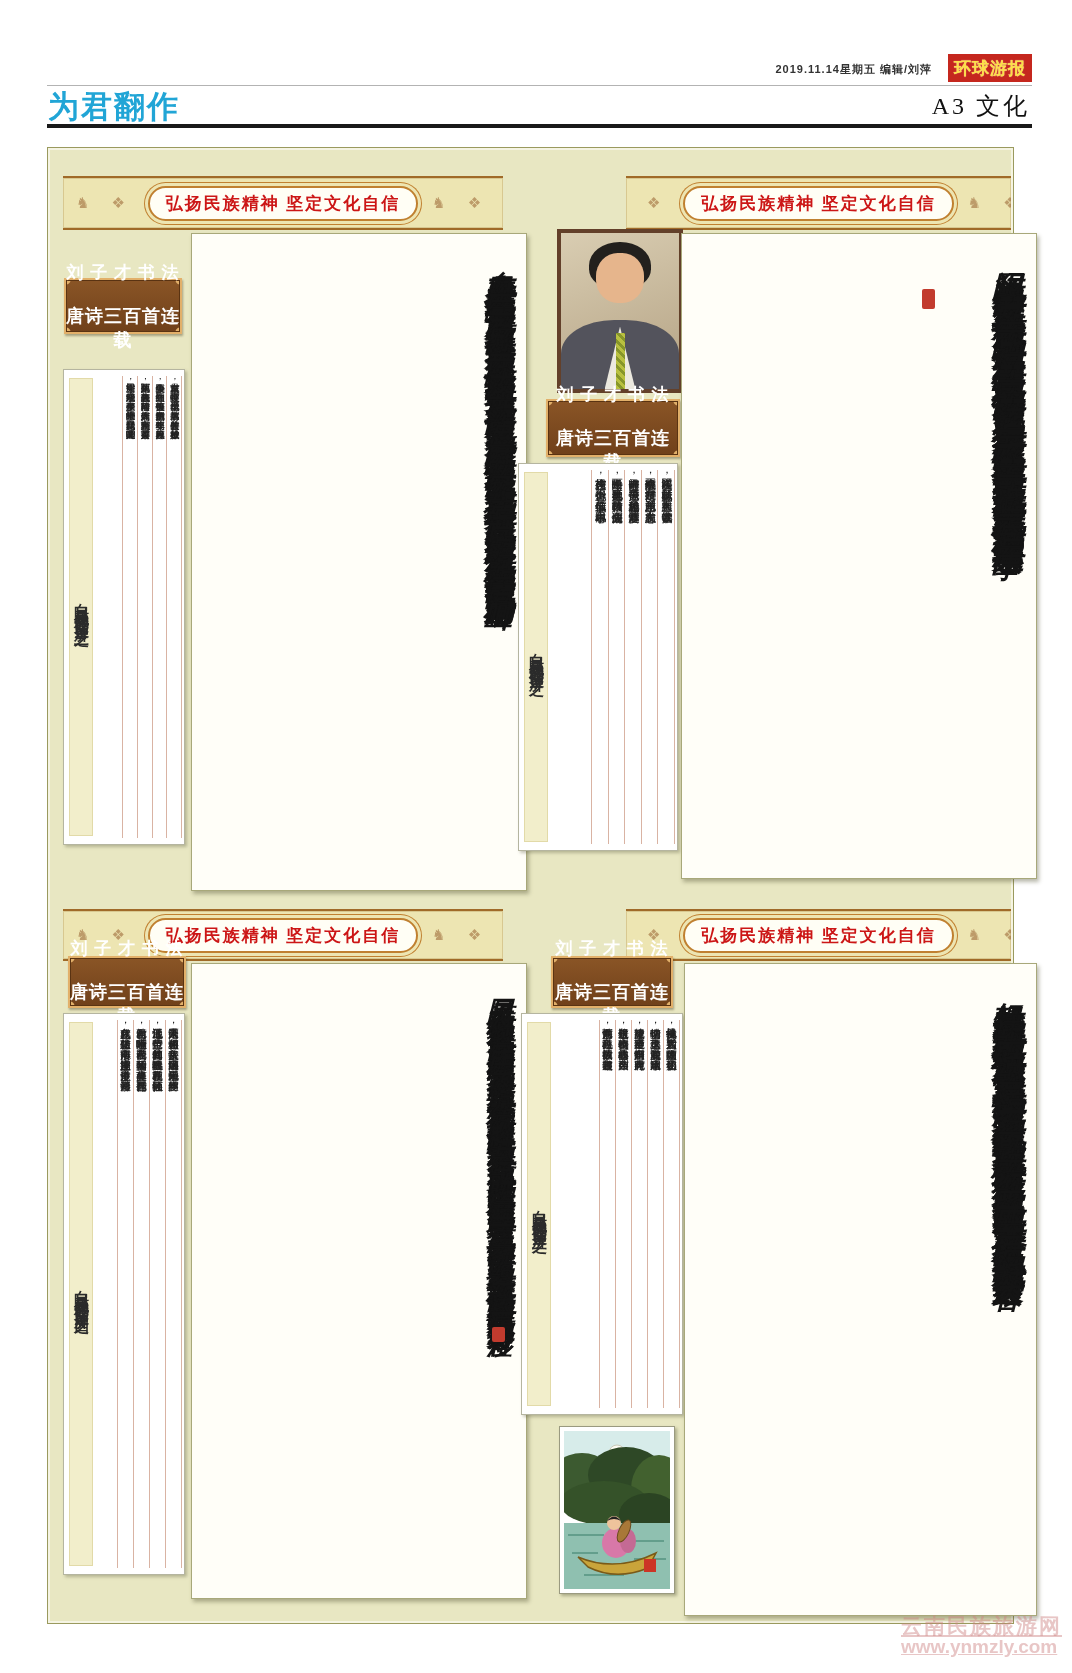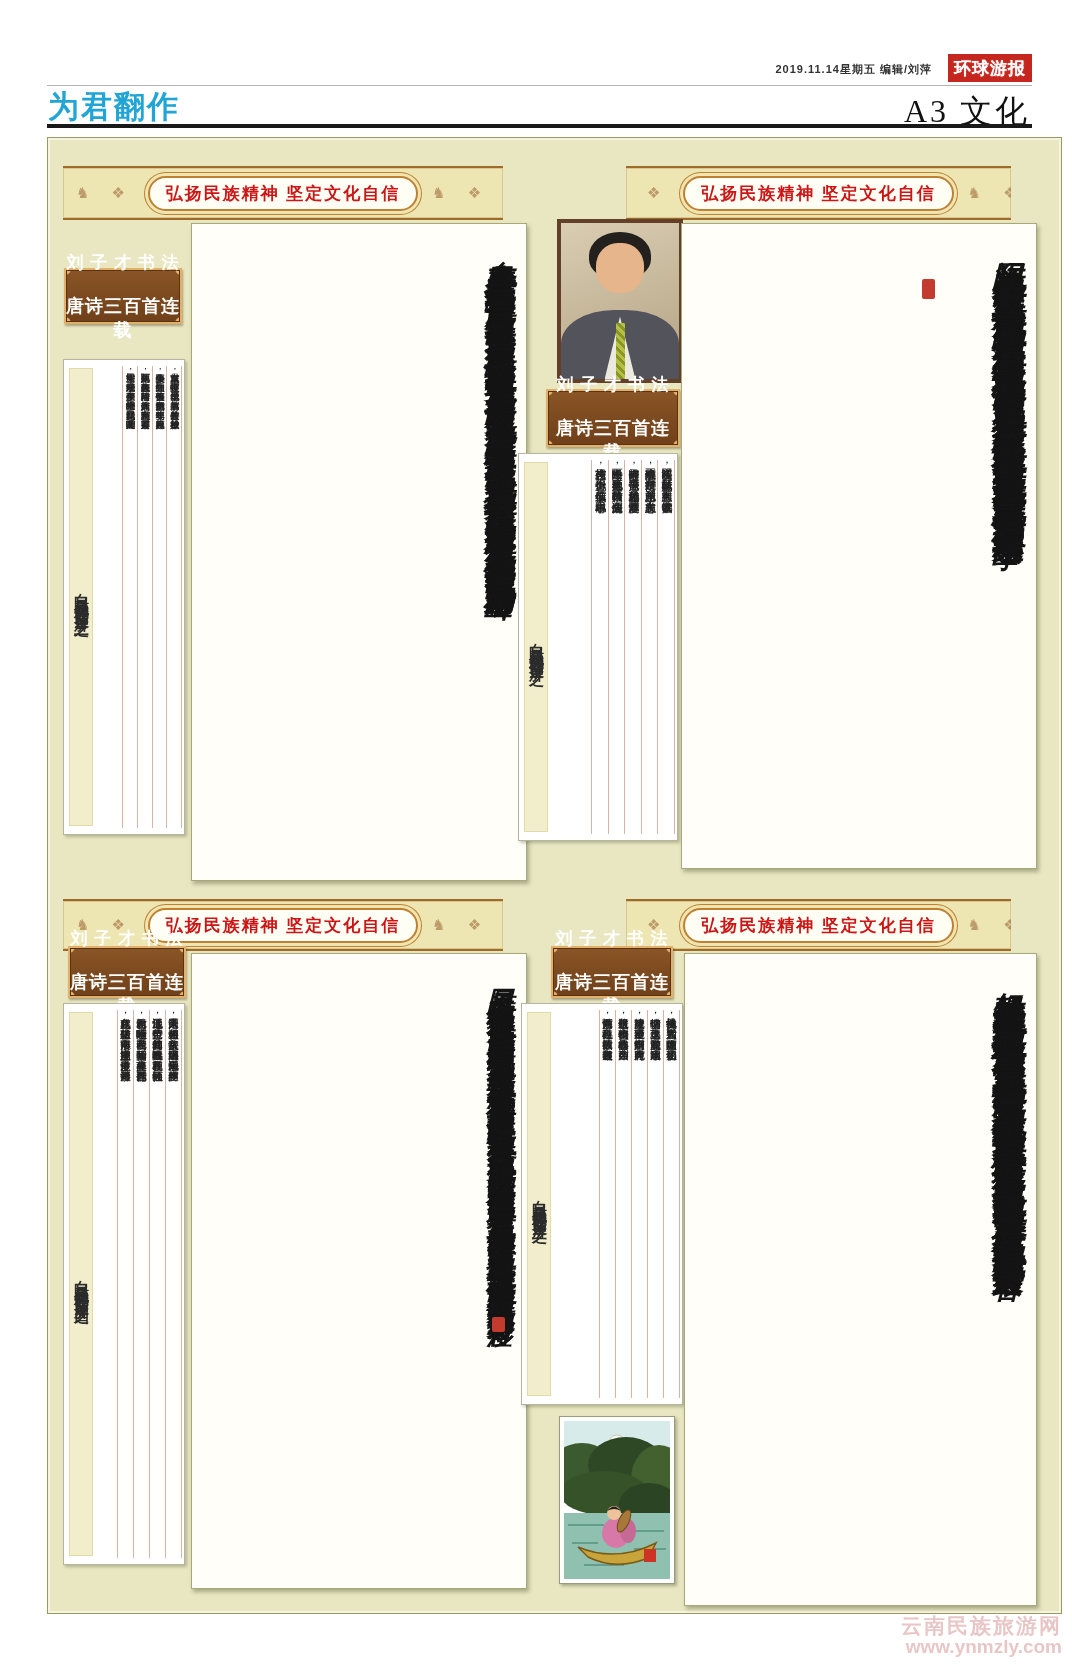--- a/index.html
+++ b/index.html
@@ -3,30 +3,30 @@
 <meta charset="utf-8">
 <style>
   html,body{margin:0;padding:0;}
   body{
     width:1072px;height:1673px;position:relative;background:#ffffff;
     font-family:"Liberation Sans", sans-serif;overflow:hidden;
   }
   
   .date-line{position:absolute;top:62px;right:140px;font-size:11px;font-weight:600;color:#333;letter-spacing:1px;}
   .masthead{position:absolute;top:54px;left:948px;width:84px;height:28px;background:#c5271e;
-    display:flex;align-items:center;justify-content:center;color:#ffffff;font-weight:bold;font-size:17px;
+    display:flex;align-items:center;justify-content:center;color:#fde047;font-weight:bold;font-size:17px;
     letter-spacing:1px;text-shadow:0 0 1px rgba(255,255,255,.75);}
   .thin-rule{position:absolute;top:85px;left:47px;width:985px;height:1px;background:#b3b3b3;}
   .gallery-title{position:absolute;top:86px;left:48px;font-size:31px;font-weight:bold;color:#21a5d6;letter-spacing:2px;}
-  .page-label{position:absolute;top:90px;right:42px;font-family:"Liberation Serif", serif;font-size:32px;color:#111;letter-spacing:3px;}
+  .page-label{position:absolute;top:90px;right:42px;font-family:"Liberation Serif", serif;font-size:24px;color:#111;letter-spacing:3px;}
   .thick-rule{position:absolute;top:124px;left:47px;width:985px;height:4px;background:#191919;}
 
   
-  .content{position:absolute;left:47px;top:137px;width:965px;height:1475px;background:#e8e7c2;
-    border:1px solid #9a9a5e;box-shadow:inset 0 0 0 2px rgba(255,255,255,.55);padding-left:48px;}
+  .content{position:absolute;left:47px;top:147px;width:965px;height:1475px;background:#e8e7c2;
+    border:1px solid #9a9a5e;box-shadow:inset 0 0 0 2px rgba(255,255,255,.55);}
 
   
   .quad-banner{position:absolute;height:50px;background:#ede5b2;border-top:2px solid #a06a28;border-bottom:2px solid #a06a28;
     box-shadow:inset 0 0 0 1px #d8c890;display:flex;align-items:center;justify-content:center;overflow:hidden;}
   .banner-frieze{position:absolute;inset:0;display:flex;align-items:center;justify-content:center;
     color:rgba(150,95,45,.55);font-size:15px;letter-spacing:9px;white-space:nowrap;overflow:hidden;}
   .banner-frieze::before{content:"♞ ❖ ♞ ❖ ♞ ❖ ♞ ❖ ♞ ❖ ♞ ❖ ♞ ❖ ♞ ❖ ♞ ❖ ♞ ❖ ♞ ❖ ♞ ❖";}
   .banner-pill{position:relative;background:#fffef5;border:2px solid #c08030;border-radius:18px;padding:4px 16px;
     color:#cc1616;font-weight:bold;font-size:17px;letter-spacing:2px;white-space:nowrap;
     box-shadow:0 0 0 3px #ede5b2,0 0 0 4px #c08030;}
@@ -75,21 +75,21 @@
   .photo .shirt{position:absolute;bottom:0;left:37%;width:26%;height:40%;background:#ece9df;
     clip-path:polygon(50% 0,100% 100%,0 100%);}
   .photo .tie{position:absolute;bottom:0;left:46.5%;width:8%;height:36%;
     background:repeating-linear-gradient(45deg,#b8c040 0 3px,#87962a 3px 6px);}
 
   
   .painting{position:absolute;background:#fff;padding:4px;border:1px solid #9a9a80;box-shadow:2px 2px 3px rgba(80,80,50,.4);}
   .painting svg{display:block;}
 
   
-  .watermark{position:absolute;top:1614px;right:10px;text-align:right;color:rgba(205,128,128,.45);font-weight:bold;line-height:1.1;}
+  .watermark{position:absolute;top:1614px;right:10px;text-align:left;color:rgba(205,128,128,.45);font-weight:bold;line-height:1.1;text-decoration:underline;}
   .watermark .w1{font-size:21px;letter-spacing:2px;}
   .watermark .w2{font-size:19px;}
 </style>
 </head>
 <body>
 
 <div class="date-line">2019.11.14星期五  编辑/刘萍</div>
 <div class="masthead">环球游报</div>
 <div class="thin-rule"></div>
 <div class="gallery-title">为君翻作</div>

